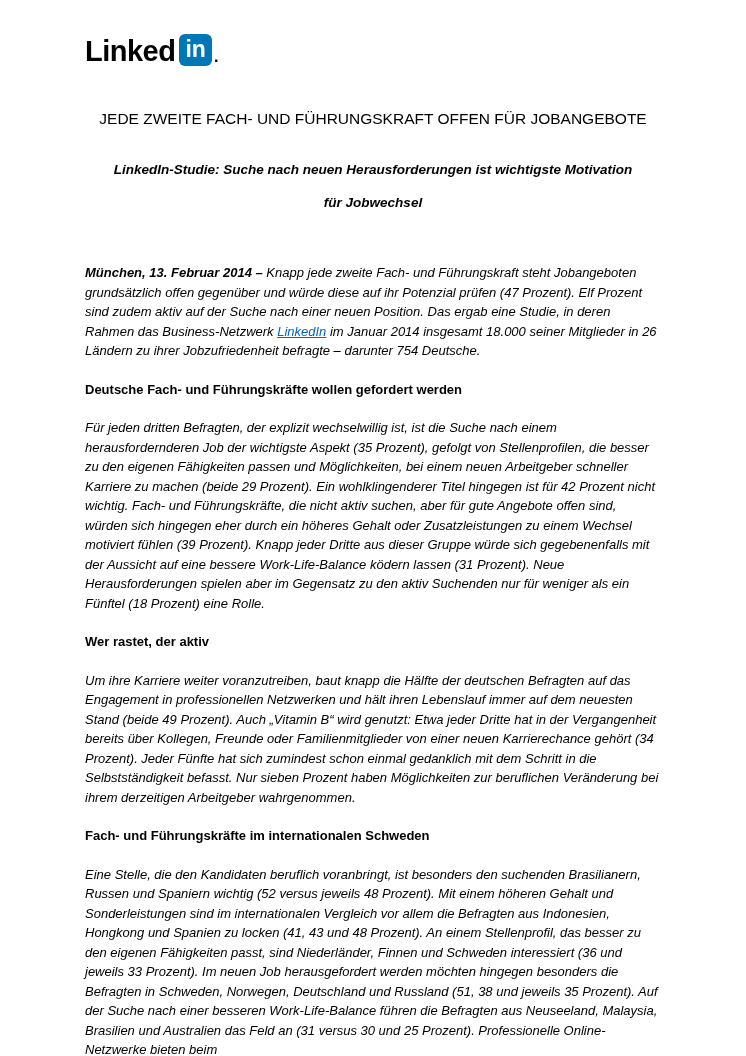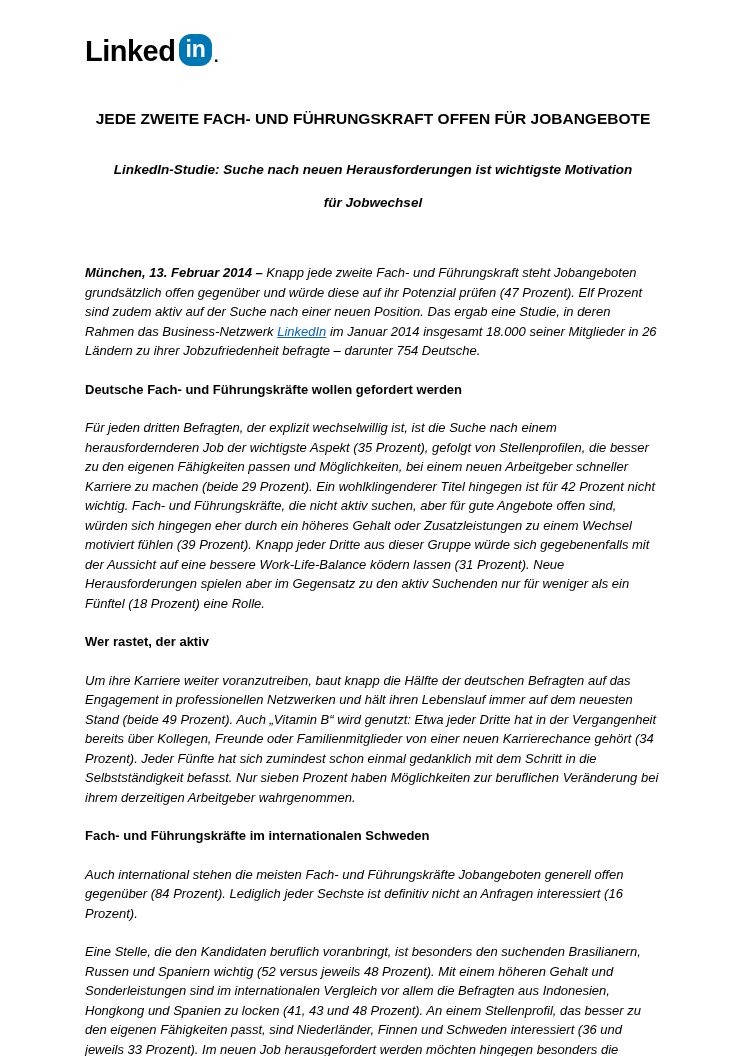--- a/index.html
+++ b/index.html
@@ -32,34 +32,34 @@
     line-height: 1;
   }
   .logo-badge {
     display: inline-block;
     background: #0077B5;
     color: #ffffff;
     font-size: 23px;
     font-weight: bold;
     line-height: 1;
     padding: 4px 6px 5px 6px;
-    border-radius: 12px;
+    border-radius: 6px;
     margin-left: 4px;
   }
   .logo-dot {
     font-size: 16px;
     font-weight: bold;
     color: #000000;
     margin-left: 2px;
     line-height: 1.2;
   }
   
   .title {
     font-size: 15.5px;
-    font-weight: bold;
+    font-weight: normal;
     text-align: center;
     line-height: 26px;
     margin: 0 10px 21px 10px;
   }
   .subtitle {
     font-size: 13.5px;
     font-weight: bold;
     font-style: italic;
     text-align: center;
     line-height: 33px;
@@ -103,16 +103,15 @@
 
   <p class="body-p"><span class="dateline">München, 13. Februar 2014 –</span><span> Knapp jede zweite Fach- und Führungskraft steht Jobangeboten grundsätzlich offen gegenüber und würde diese auf ihr Potenzial prüfen (47 Prozent). Elf Prozent sind zudem aktiv auf der Suche nach einer neuen Position. Das ergab eine Studie, in deren Rahmen das Business-Netzwerk </span><a href="#" class="doc-link">LinkedIn</a><span> im Januar 2014 insgesamt 18.000 seiner Mitglieder in 26 Ländern zu ihrer Jobzufriedenheit befragte – darunter 754 Deutsche.</span></p>
 
   <h3 class="section-heading">Deutsche Fach- und Führungskräfte wollen gefordert werden</h3>
   <p class="body-p">Für jeden dritten Befragten, der explizit wechselwillig ist, ist die Suche nach einem herausfordernderen Job der wichtigste Aspekt (35 Prozent), gefolgt von Stellenprofilen, die besser zu den eigenen Fähigkeiten passen und Möglichkeiten, bei einem neuen Arbeitgeber schneller Karriere zu machen (beide 29 Prozent). Ein wohlklingenderer Titel hingegen ist für 42 Prozent nicht wichtig. Fach- und Führungskräfte, die nicht aktiv suchen, aber für gute Angebote offen sind, würden sich hingegen eher durch ein höheres Gehalt oder Zusatzleistungen zu einem Wechsel motiviert fühlen (39 Prozent). Knapp jeder Dritte aus dieser Gruppe würde sich gegebenenfalls mit der Aussicht auf eine bessere Work-Life-Balance ködern lassen (31 Prozent). Neue Herausforderungen spielen aber im Gegensatz zu den aktiv Suchenden nur für weniger als ein Fünftel (18 Prozent) eine Rolle.</p>
 
   <h3 class="section-heading">Wer rastet, der aktiv</h3>
   <p class="body-p">Um ihre Karriere weiter voranzutreiben, baut knapp die Hälfte der deutschen Befragten auf das Engagement in professionellen Netzwerken und hält ihren Lebenslauf immer auf dem neuesten Stand (beide 49 Prozent). Auch „Vitamin B“ wird genutzt: Etwa jeder Dritte hat in der Vergangenheit bereits über Kollegen, Freunde oder Familienmitglieder von einer neuen Karrierechance gehört (34 Prozent). Jeder Fünfte hat sich zumindest schon einmal gedanklich mit dem Schritt in die Selbstständigkeit befasst. Nur sieben Prozent haben Möglichkeiten zur beruflichen Veränderung bei ihrem derzeitigen Arbeitgeber wahrgenommen.</p>
 
   <h3 class="section-heading">Fach- und Führungskräfte im internationalen Schweden</h3>
-  <p class="body-p">Auch international stehen die meisten Fach- und Führungskräfte Jobangeboten generell offen gegenüber (84 Prozent). Lediglich jeder Sechste ist definitiv nicht an Anfragen interessiert (16 Prozent).</p>
   <p class="body-p">Eine Stelle, die den Kandidaten beruflich voranbringt, ist besonders den suchenden Brasilianern, Russen und Spaniern wichtig (52 versus jeweils 48 Prozent). Mit einem höheren Gehalt und Sonderleistungen sind im internationalen Vergleich vor allem die Befragten aus Indonesien, Hongkong und Spanien zu locken (41, 43 und 48 Prozent). An einem Stellenprofil, das besser zu den eigenen Fähigkeiten passt, sind Niederländer, Finnen und Schweden interessiert (36 und jeweils 33 Prozent). Im neuen Job herausgefordert werden möchten hingegen besonders die Befragten in Schweden, Norwegen, Deutschland und Russland (51, 38 und jeweils 35 Prozent). Auf der Suche nach einer besseren Work-Life-Balance führen die Befragten aus Neuseeland, Malaysia, Brasilien und Australien das Feld an (31 versus 30 und 25 Prozent). Professionelle Online-Netzwerke bieten beim</p>
 
 </div>
 
 </body></html>

